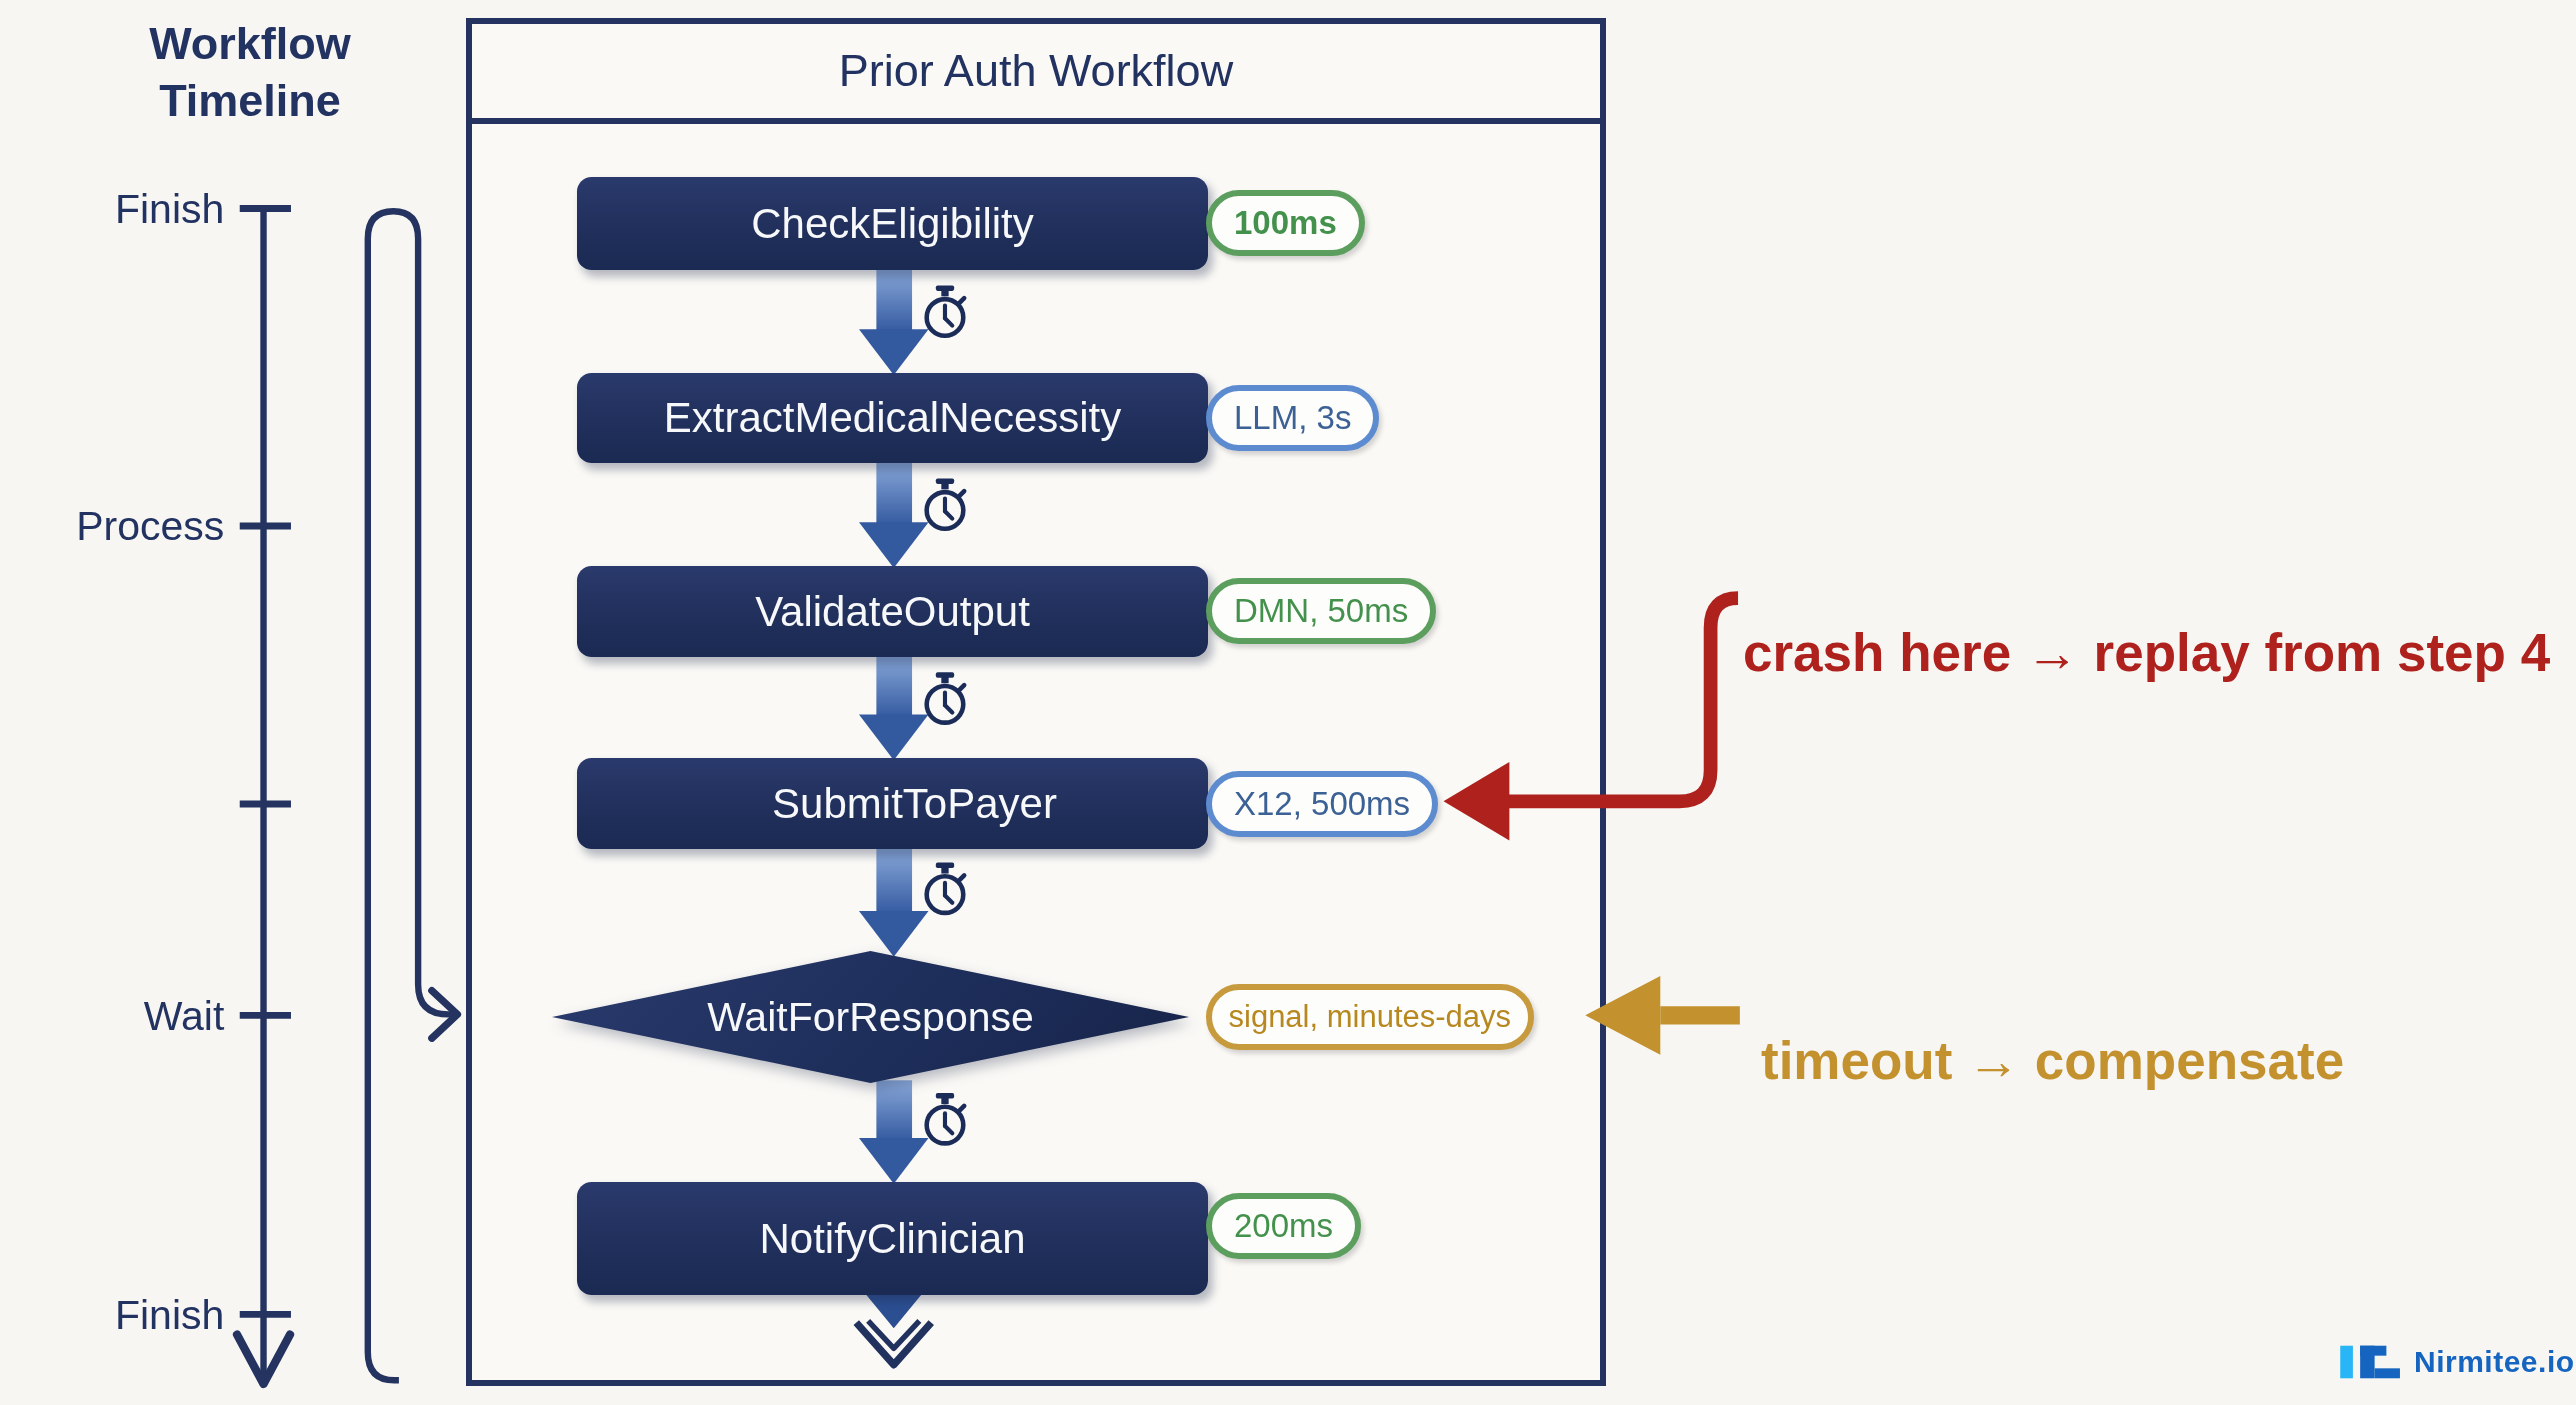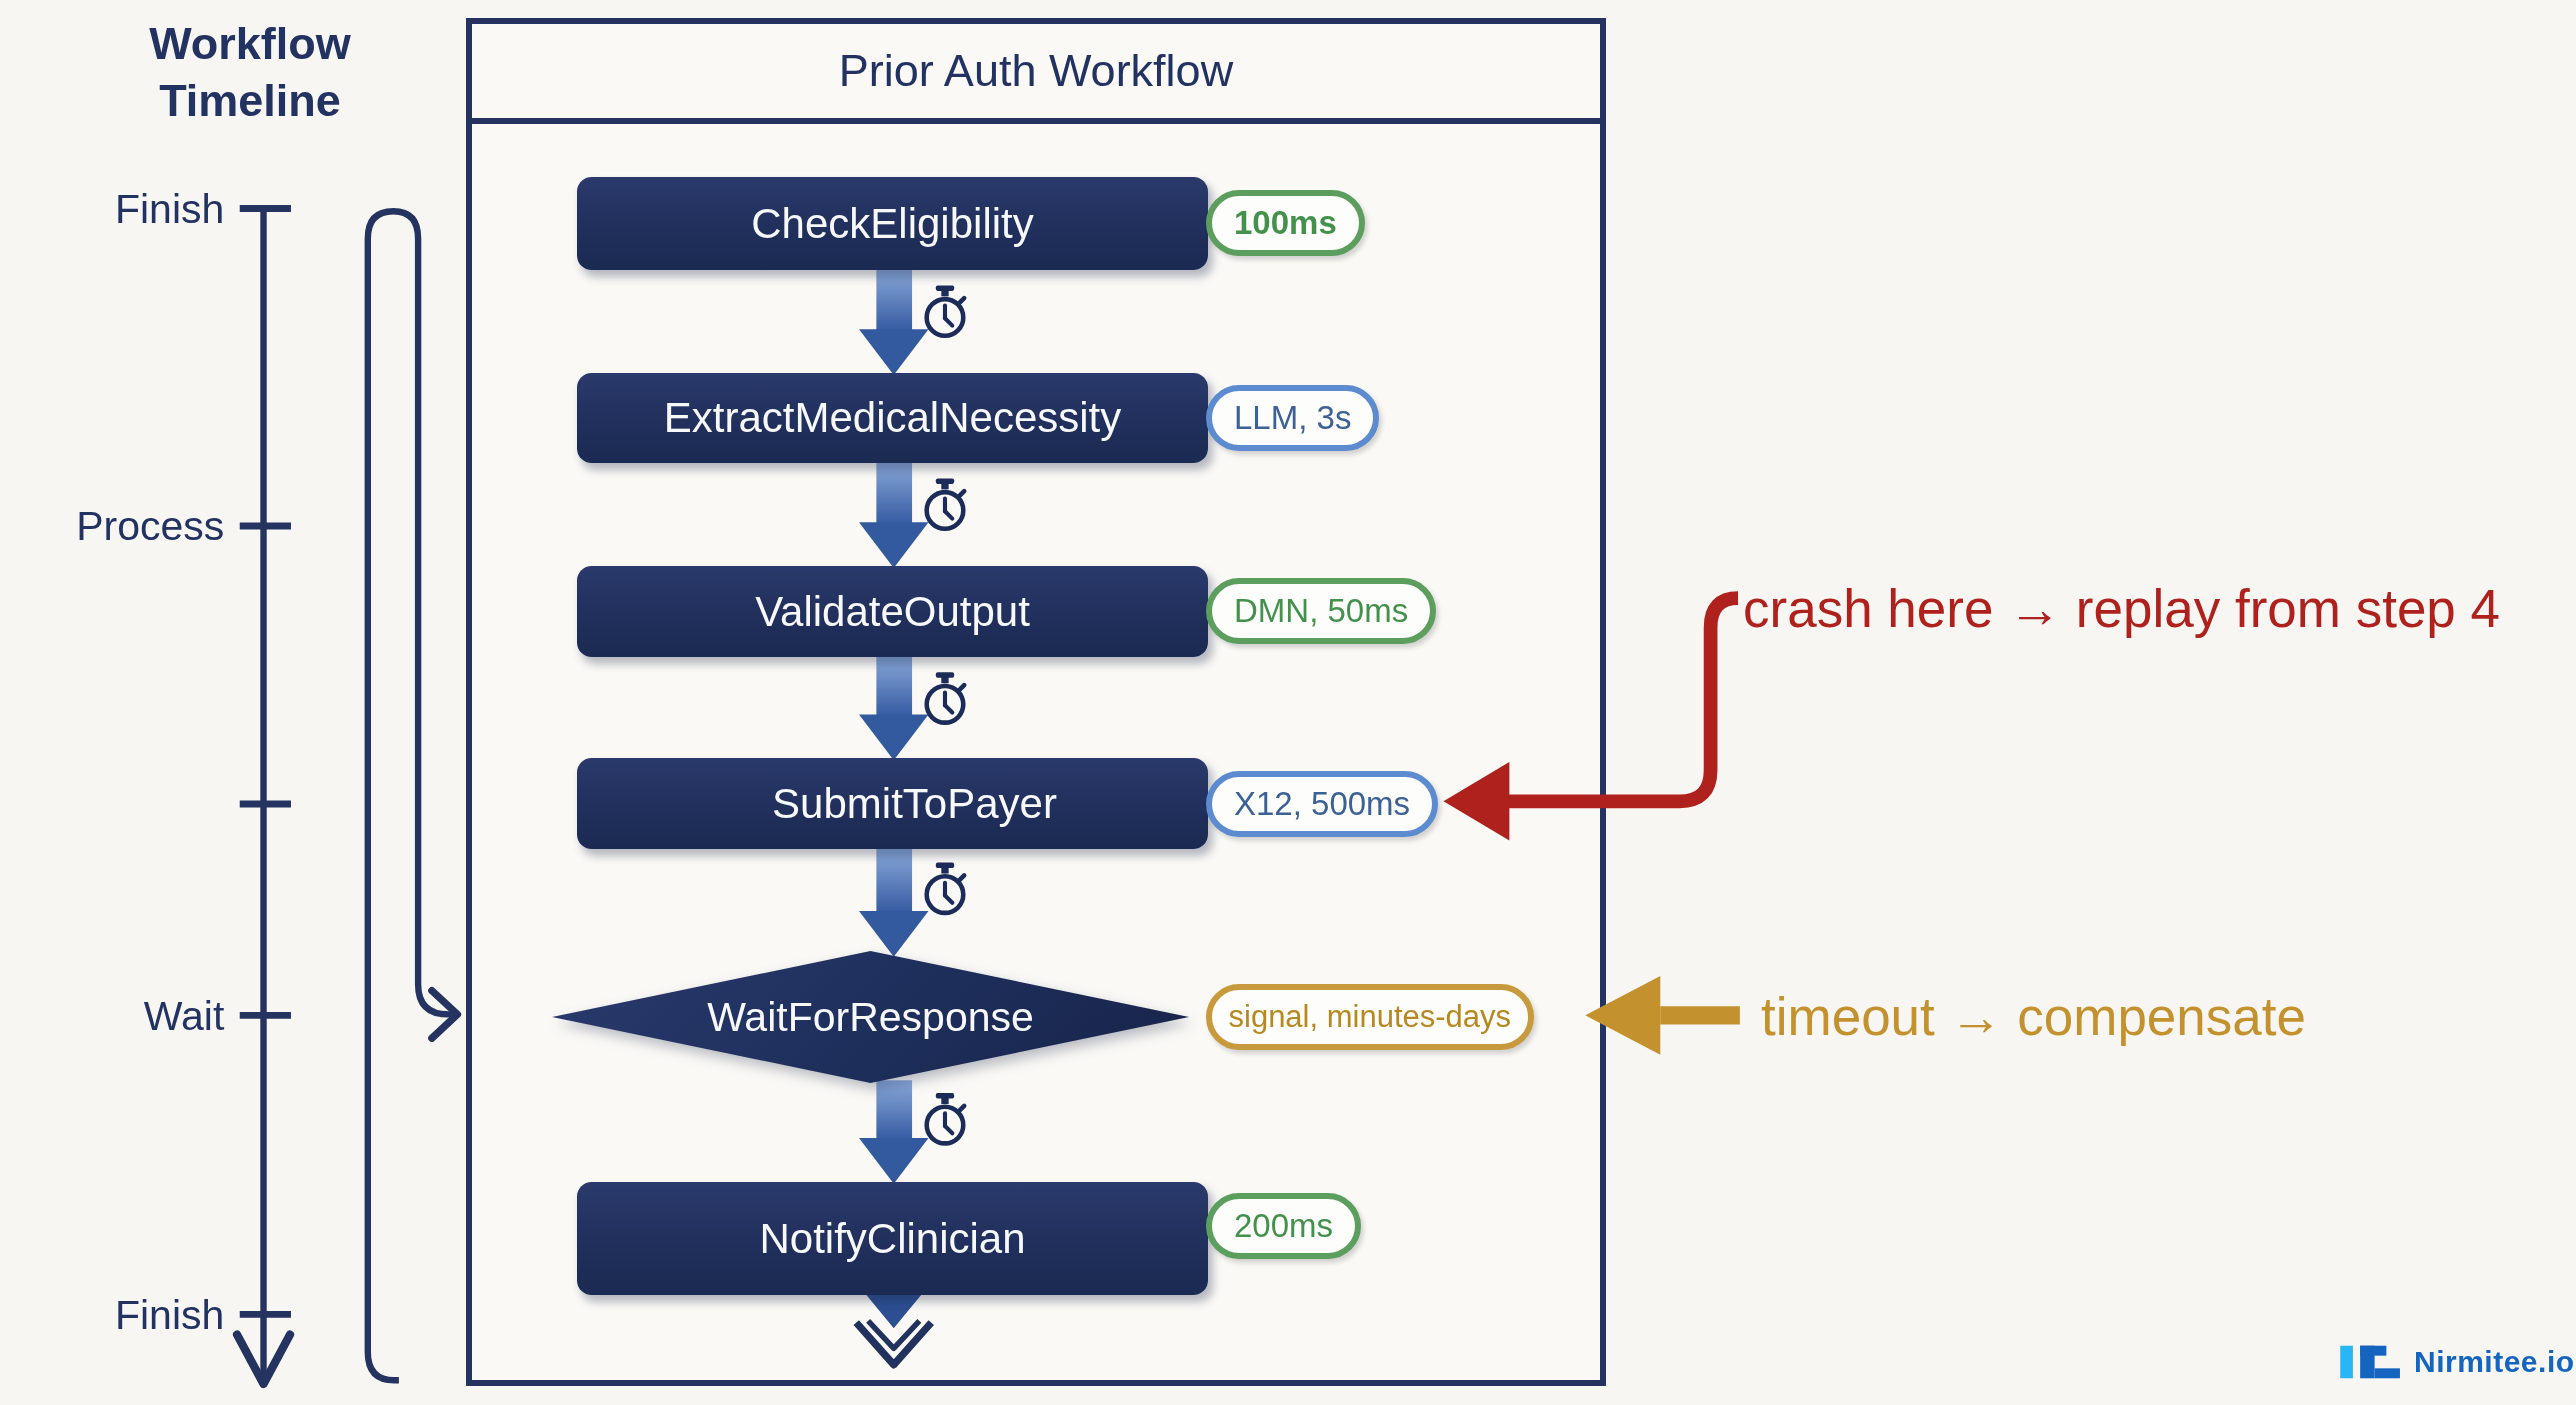--- a/index.html
+++ b/index.html
@@ -67,21 +67,21 @@
     padding:0 22px;border-radius:37px;background:#fdfdfb;
     font-size:33px;font-weight:500;white-space:nowrap;
     box-shadow:2.7px 3.7px 5.5px rgba(0,0,0,.16);
   }
   .badge-green{border:6.4px solid #5b9e5d;color:#43914c;}
   .badge-blue{border:6.4px solid #5c8bd0;color:#3c6195;}
   .badge-gold{border:6.4px solid #c79b3d;color:#b7881f;font-size:31px;padding:0 16.5px;}
   .b1{top:190px;font-weight:bold;} .b2{top:385px;} .b3{top:578px;} .b4{top:771px;} .b5{top:984px;} .b6{top:1193px;}
 
   
-  .anno{position:absolute;z-index:10;font-weight:400;white-space:nowrap;line-height:70px;}
+  .anno{position:absolute;z-index:10;font-weight:700;white-space:nowrap;line-height:70px;margin-top:44px;}
   .anno-crash{left:1743px;top:574px;font-size:53px;color:#ae211c;}
   .anno-timeout{left:1761px;top:982px;font-size:53px;color:#c3922e;}
 
   
   .logo{position:absolute;left:2338px;top:1343px;display:flex;align-items:center;z-index:10;}
   .logo-text{margin-left:10px;font-size:30px;font-weight:bold;color:#1565c0;letter-spacing:0.5px;text-align:right;}
 </style>
 </head>
 <body>
 

